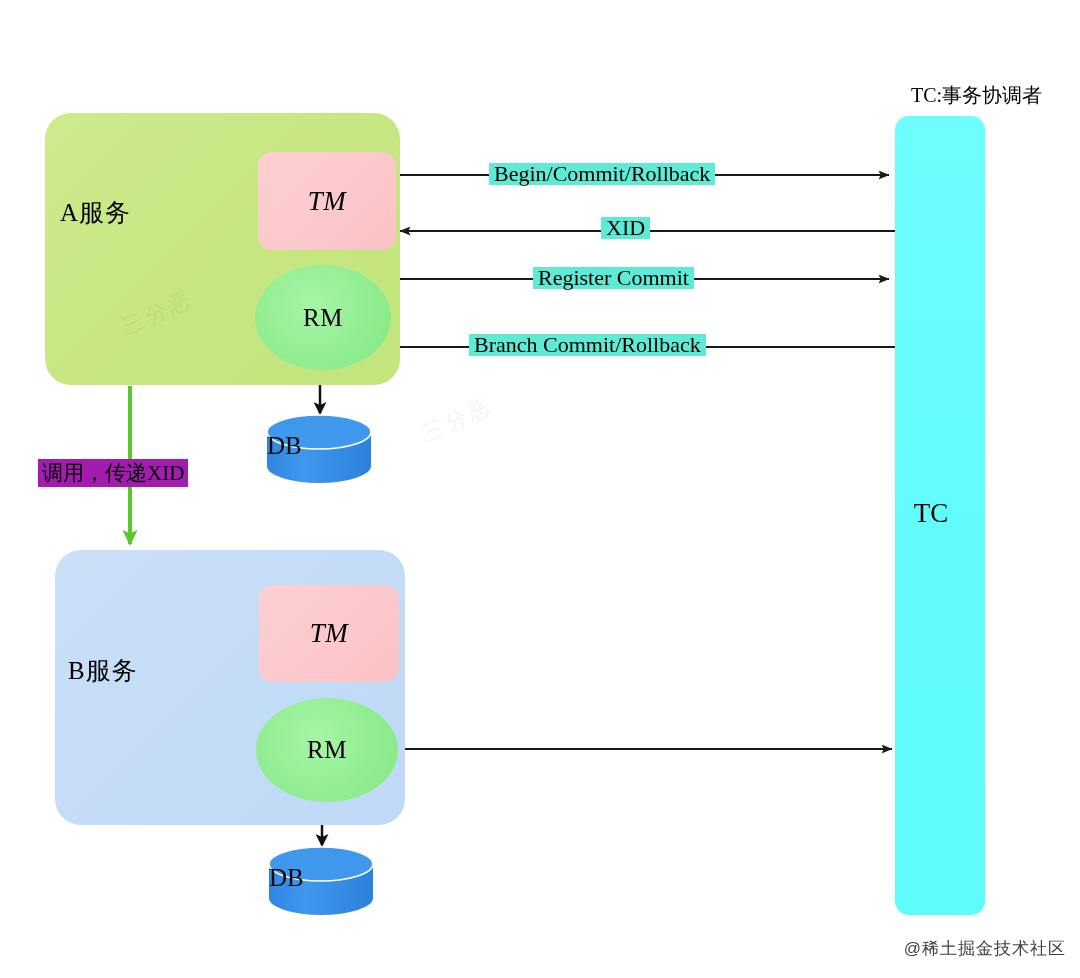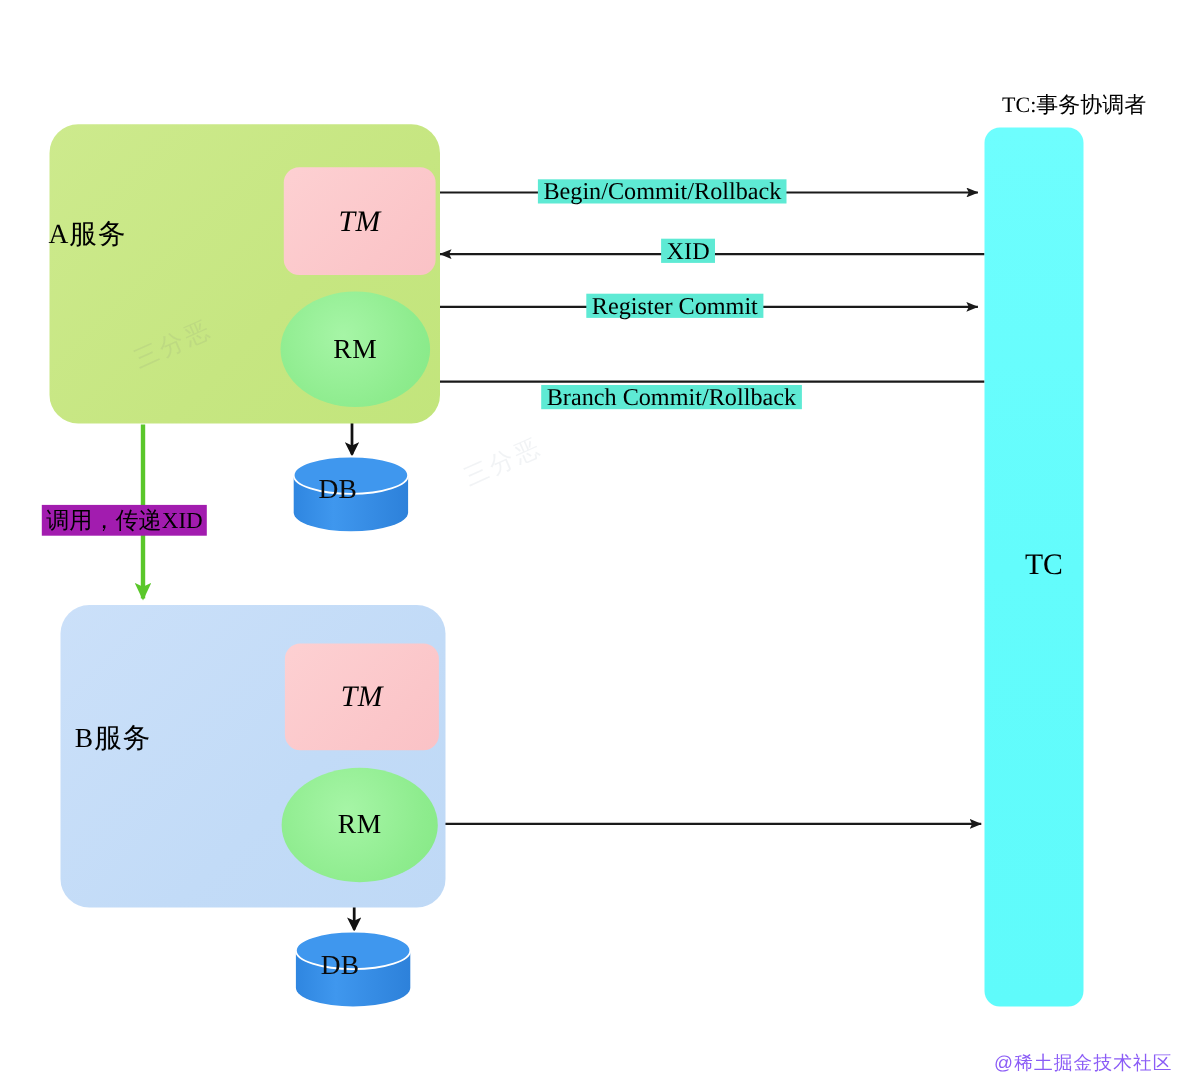--- a/index.html
+++ b/index.html
@@ -44,21 +44,21 @@
   }
   .service-label {
     position: absolute;
     font-size: 25px;
     font-weight: 400;
     letter-spacing: 1px;
     color: #000;
     white-space: nowrap;
     font-family: "Liberation Serif", "DejaVu Serif", serif;
   }
-  #service-a-label { left: 44px; top: 196px; }
+  #service-a-label { left: 60px; top: 196px; }
   #service-b-label { left: 68px; top: 654px; }
 
   
   .tm-box {
     border-radius: 14px;
     background: #fcc9cc;
     background: linear-gradient(135deg, #fdd0d2 0%, #fbc6c9 70%, #fac2c6 100%);
     display: flex;
     align-items: center;
     justify-content: center;
@@ -89,52 +89,50 @@
     width: 90px; height: 799px;
     border-radius: 14px;
     background: #66fdfd;
     background: linear-gradient(180deg, #6efefe 0%, #63fcfc 50%, #5ffbfb 100%);
   }
   #tc-label {
     left: 895px; top: 498px;
     width: 72px;
     text-align: center;
     font-size: 27px;
-    padding-left: 18px;
   }
   #tc-caption {
     left: 865px; top: 82px;
     font-size: 20px;
     white-space: nowrap;
     margin-left: 46px;
   }
   .db-text {
     position: absolute;
     width: 80px;
-    text-align: center;
     font-size: 25px;
     color: #0b0b0b;
     pointer-events: none;
   }
   #db-a-text { left: 267px; top: 432px; }
   #db-b-text { left: 269px; top: 864px; }
 
   
   .arrow-label {
     position: absolute;
     font-size: 22px;
     background: #5eead4;
     padding: 0 5px;
     white-space: nowrap;
     line-height: 1;
   }
   #lbl-begin    { left: 489px; top: 163px; }
   #lbl-xid      { left: 601px; top: 217px; }
   #lbl-register { left: 533px; top: 267px; }
-  #lbl-branch   { left: 469px; top: 350px; margin-left: 23px; }
+  #lbl-branch   { left: 469px; top: 334px; }
 
   #lbl-invoke {
     position: absolute;
     left: 38px; top: 459px;
     font-size: 21px;
     background: #a21caf;
     padding: 0 4px;
     white-space: nowrap;
   }
 
@@ -145,23 +143,23 @@
     font-size: 22px;
     transform: rotate(-24deg);
     white-space: nowrap;
     letter-spacing: 3px;
     user-select: none;
   }
   #wm-1 { left: 120px; top: 298px; }
   #wm-2 { left: 420px; top: 405px; color: rgba(120,140,160,0.10); }
   #wm-corner {
     position: absolute;
-    right: 14px; bottom: 0;
+    right: 14px; bottom: 18px;
     font-size: 17px;
-    color: #8b5cf6;
+    color: #404040;
     letter-spacing: 1px;
     white-space: nowrap;
     font-family: "Liberation Sans", sans-serif;
   }
 </style>
 </head>
 <body>
 
 <svg id="canvas" viewBox="0 0 1080 978">
   <defs>

